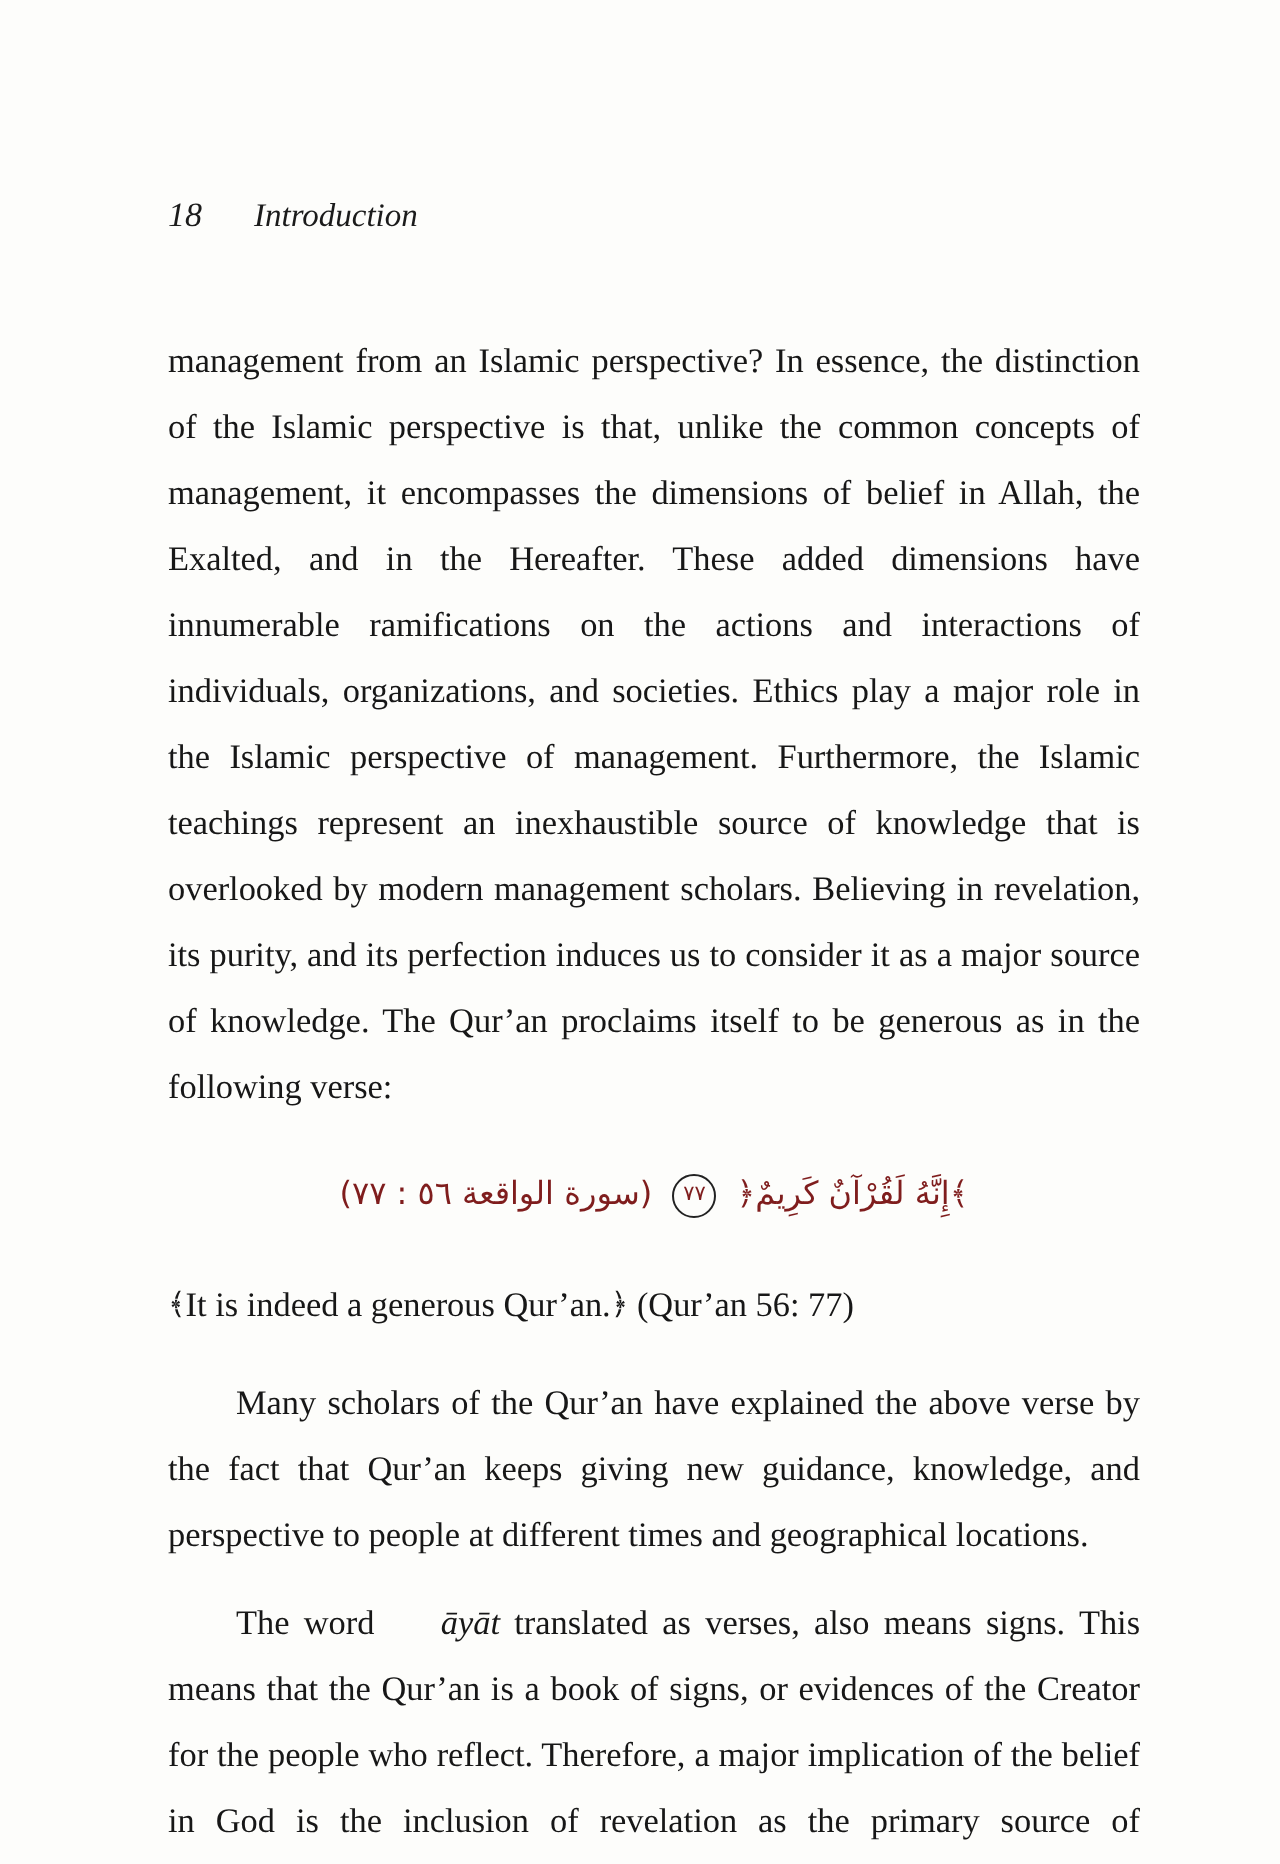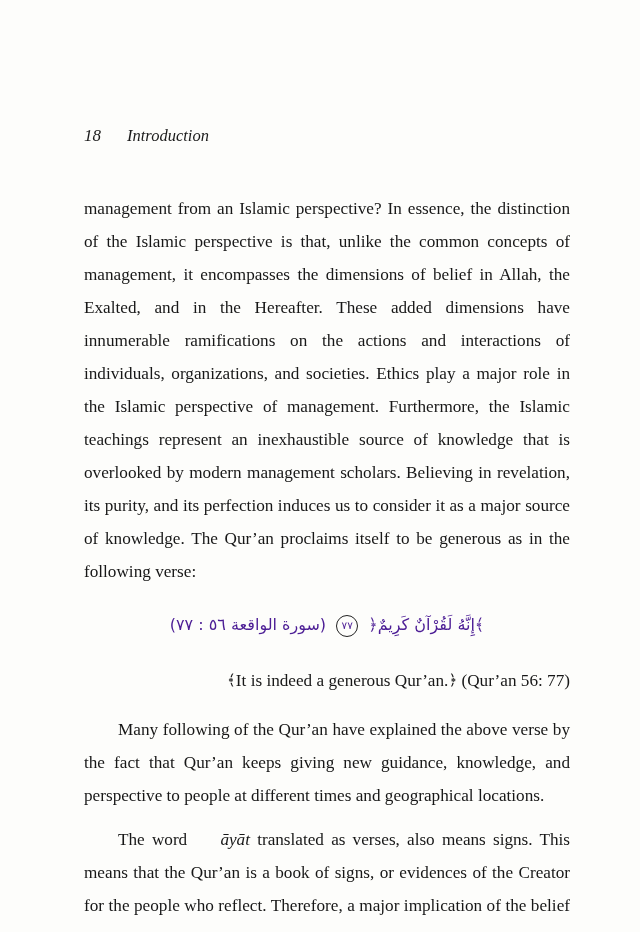--- a/index.html
+++ b/index.html
@@ -12,21 +12,21 @@
     background: #ffffff;
     font-family: "Liberation Serif", serif;
     color: #1a1a1a;
     overflow: hidden;
   }
   .page {
     position: relative;
     width: 640px;
     height: 932px;
     box-sizing: border-box;
-    padding: 90px 70px 40px 84px;
+    padding: 62px 70px 40px 84px;
     background: #fdfdfb;
   }
   .page-header {
     display: flex;
     align-items: baseline;
     gap: 26px;
     margin-bottom: 46px;
     font-style: italic;
     font-size: 16.5px;
     color: #1b1b1b;
@@ -57,38 +57,38 @@
   .para.indent {
     text-indent: 34px;
   }
   .arabic-verse {
     direction: rtl;
     text-align: center;
     font-family: "DejaVu Sans", sans-serif;
     font-size: 16px;
     line-height: 2.1;
     margin: 20px 0 14px 0;
-    color: #4c1d95;
+    color: #7f1d1d;
     letter-spacing: 0.2px;
   }
   .verse-ornament {
     display: inline-block;
     border: 1.4px solid #222;
     border-radius: 50%;
     width: 20px;
     height: 20px;
     line-height: 18px;
     text-align: center;
     font-size: 10.5px;
     vertical-align: middle;
     margin: 0 5px;
     font-family: "DejaVu Sans", sans-serif;
   }
   .translation {
-    text-align: right;
+    text-align: left;
     font-size: 17.2px;
     margin: 24px 0 16px 0;
     line-height: 1.8;
   }
   .bracket {
     font-size: 15px;
     vertical-align: 1px;
   }
   .ital {
     font-style: italic;
@@ -113,20 +113,20 @@
       <span>﴾</span><span>إِنَّهُ لَقُرْآنٌ كَرِيمٌ</span><span>﴿</span>
       <span class="verse-ornament">٧٧</span>
       <span>(سورة الواقعة ٥٦ : ٧٧)</span>
     </div>
 
     <p class="translation">
       <span class="bracket">﴾</span><span>It is indeed a generous Qur’an.</span><span class="bracket">﴿</span>
       <span>(Qur’an 56: 77)</span>
     </p>
 
-    <p class="para indent">Many following of the Qur’an have explained the above verse by the fact that Qur’an keeps giving new guidance, knowledge, and perspective to people at different times and geographical locations.</p>
+    <p class="para indent">Many scholars of the Qur’an have explained the above verse by the fact that Qur’an keeps giving new guidance, knowledge, and perspective to people at different times and geographical locations.</p>
 
     <p class="para indent">
       <span>The word </span><span class="ital">āyāt</span><span> translated as verses, also means signs. This means that the Qur’an is a book of signs, or evidences of the Creator for the people who reflect. Therefore, a major implication of the belief in God is the inclusion of revelation as the primary source of knowledge. The appreciation of this belief can result in significant developments in the area of management. Moreover, the belief in the Hereafter instills the belief in individual accountability for ones deeds. This belief in accountability induces the variable of self-control in the behaviour of Muslims.</span>
     </p>
 
   </div>
 </div>
 
 </body></html>

